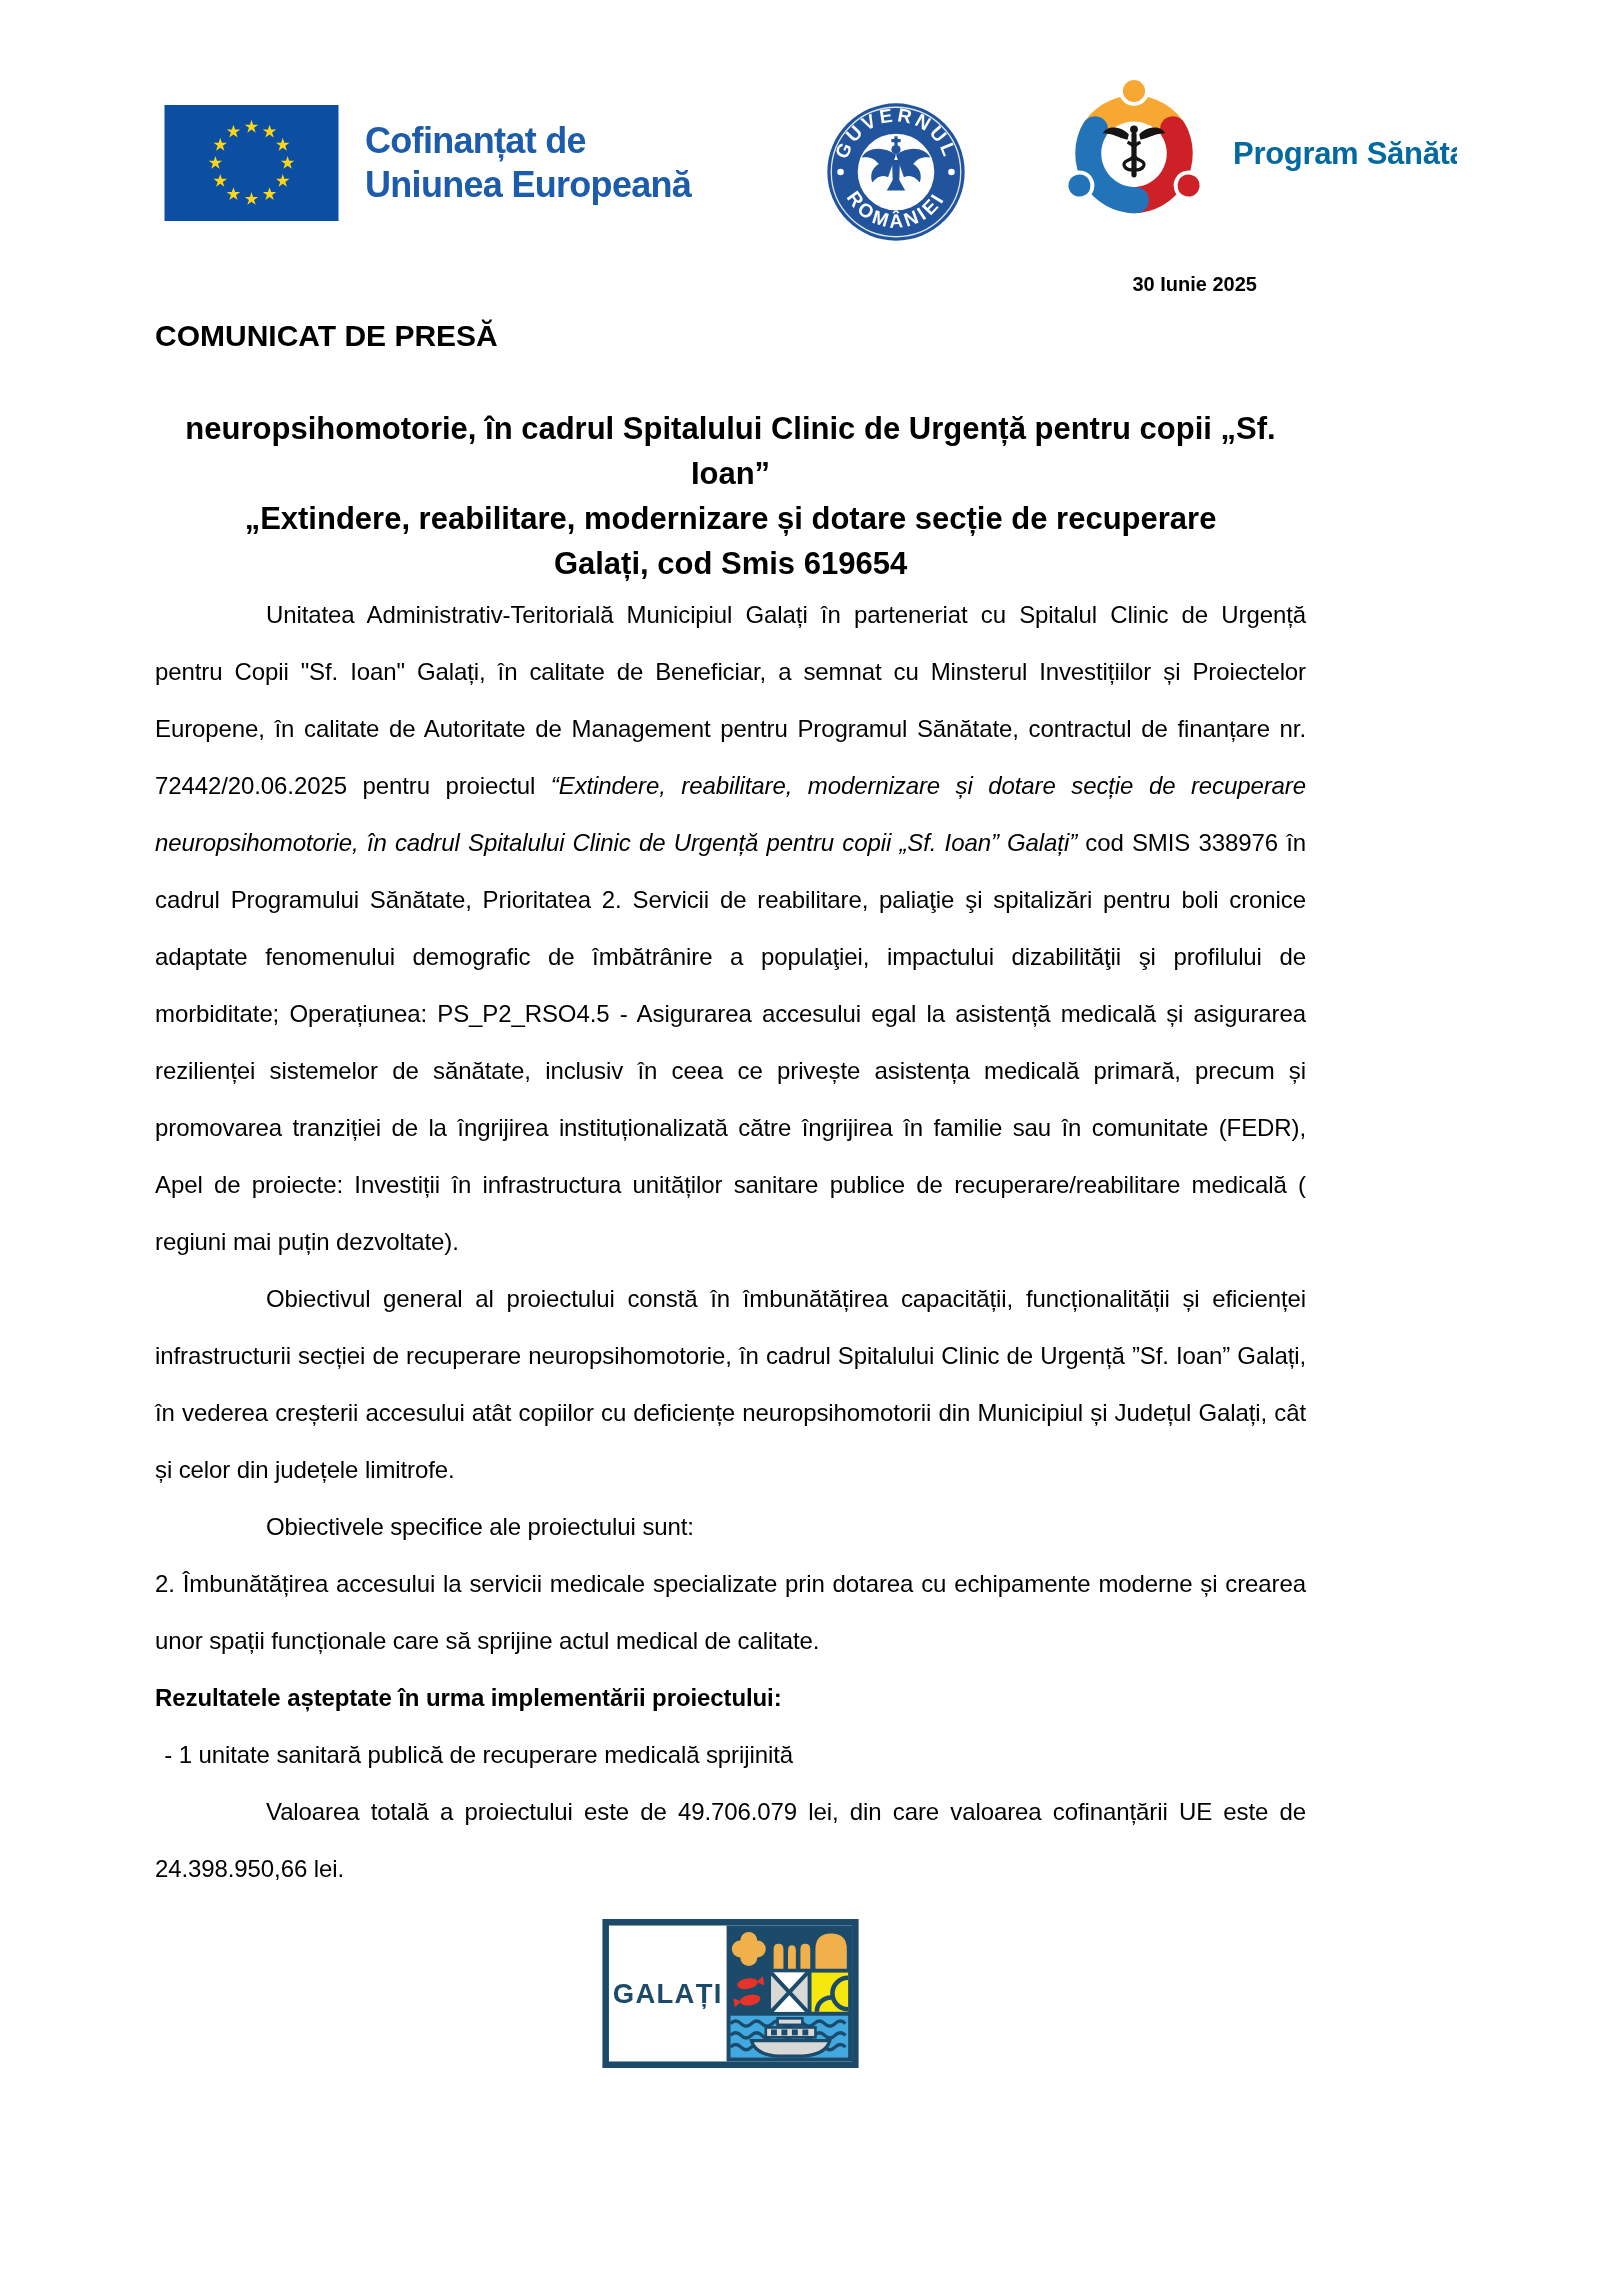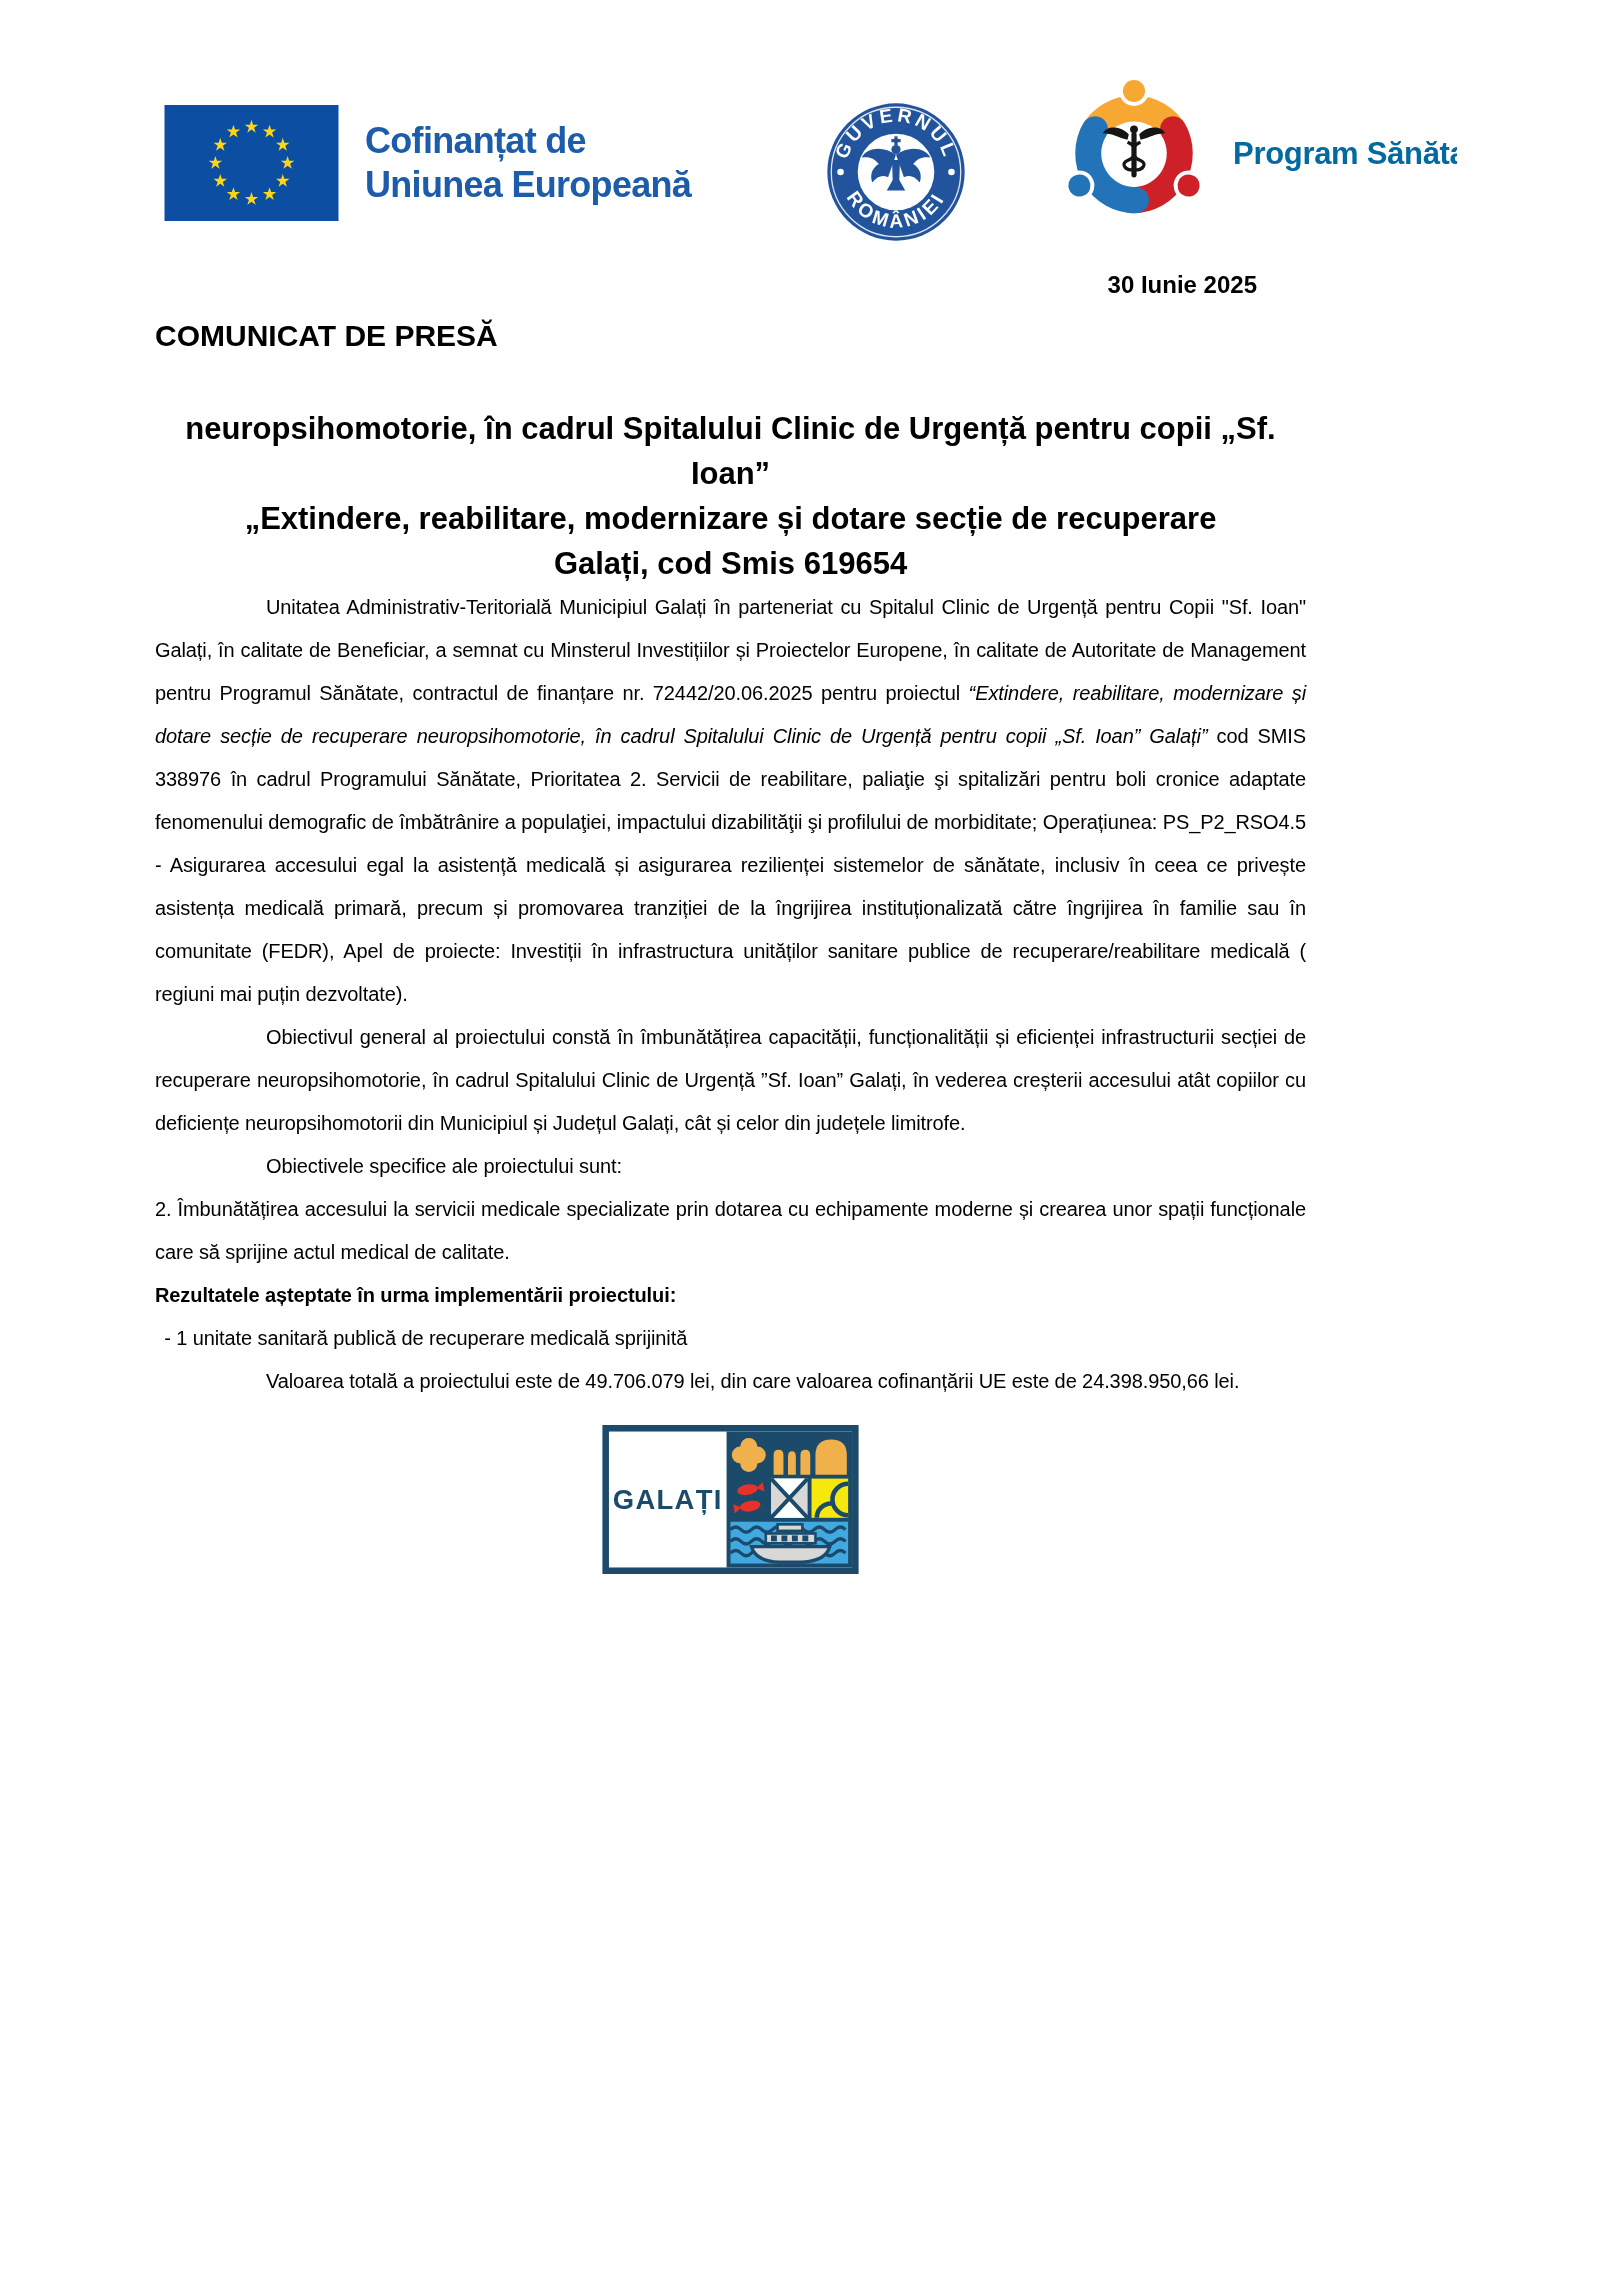--- a/index.html
+++ b/index.html
@@ -10,26 +10,26 @@
   
   .logos{position:relative;height:268px;}
   .eu-group{position:absolute;left:164px;top:105px;display:flex;align-items:center;gap:26px;}
   .eu-flag{width:175px;height:116px;display:block;}
   .eu-text{font-weight:bold;color:#1d5cab;font-size:36px;line-height:44px;letter-spacing:-0.7px;white-space:nowrap;}
   .gov-seal{position:absolute;left:826px;top:102px;width:140px;height:140px;}
   .ps-group{position:absolute;left:1056px;top:76px;display:flex;align-items:center;}
   .ps-icon{width:156px;height:156px;display:block;}
   .ps-text{font-weight:bold;color:#0369a1;font-size:31px;margin-left:21px;letter-spacing:-0.3px;white-space:nowrap;}
 
-  .date-line{text-align:right;padding-right:49px;font-weight:bold;font-size:24px;line-height:33px;}
+  .date-line{text-align:right;padding-right:49px;font-weight:bold;font-size:20px;line-height:33px;}
 
   .heading{font-size:30px;font-weight:bold;margin:14.4px 0 0 0;line-height:41px;}
   .doc-title{margin-top:50px;text-align:center;font-weight:bold;font-size:31px;line-height:45px;}
 
-  .body-text p{margin:0;font-size:20px;line-height:43px;text-align:justify;letter-spacing:-0.1px;}
+  .body-text p{margin:0;font-size:24px;line-height:57px;text-align:justify;letter-spacing:-0.1px;}
   .indent{text-indent:111px;}
   .p1{margin-top:56px;}
   .p2{margin-top:86px;}
   .results-heading{font-weight:bold;margin-top:86px;}
   .results-item{padding-left:9.2px;}
   .value-p{margin-top:84px;}
   .italic{font-style:italic;}
 
   footer{margin-top:22px;text-align:center;}
   .galati-logo{width:257px;height:149px;}

